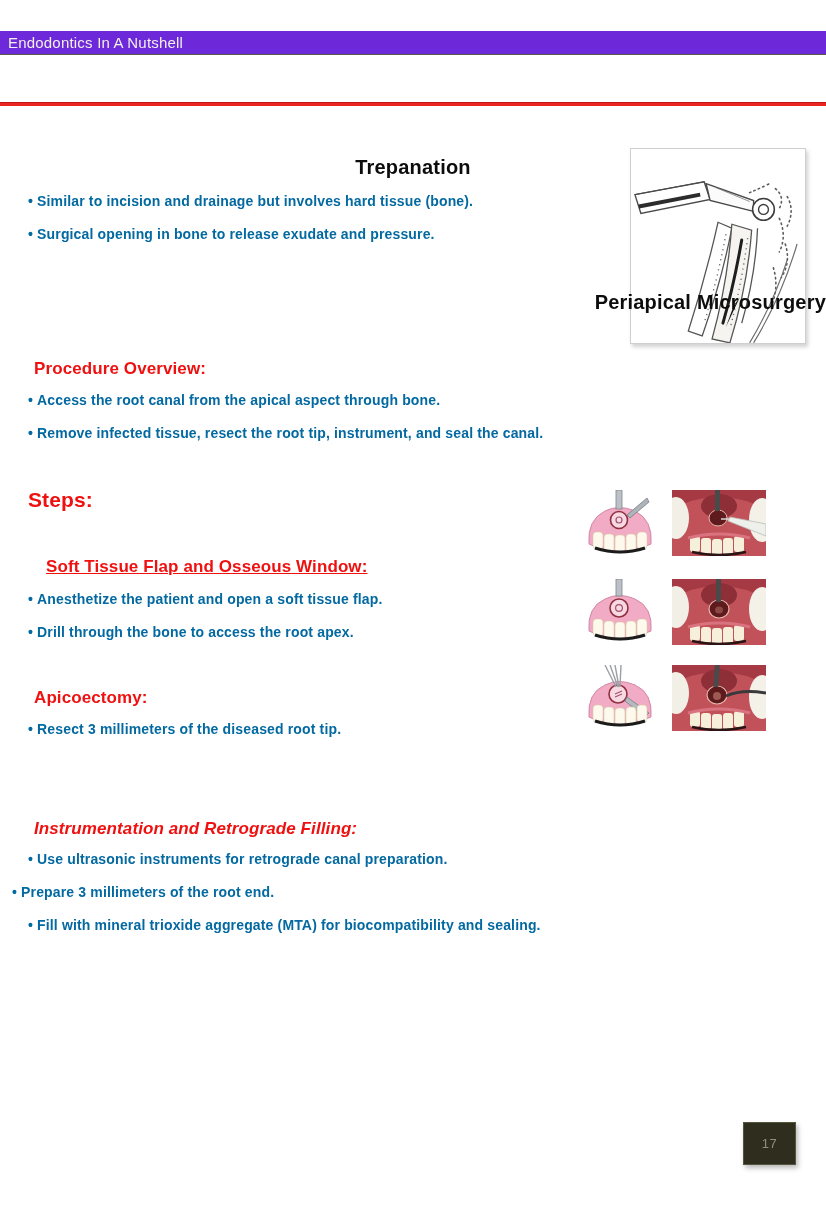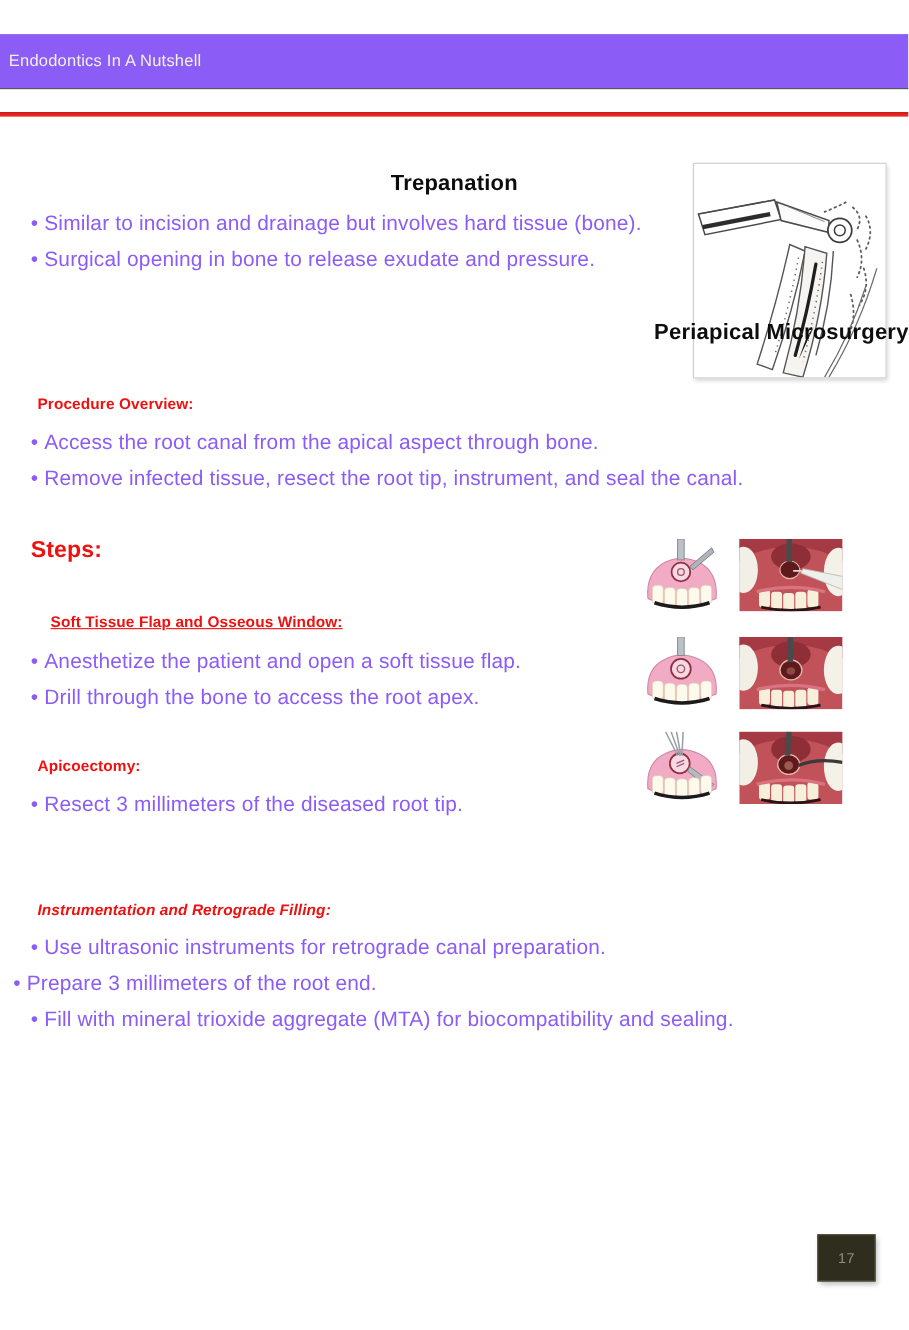--- a/index.html
+++ b/index.html
@@ -3,41 +3,41 @@
 <meta charset="utf-8">
 <style>
   html,body{margin:0;padding:0;background:#ffffff;}
   .page{
     position:relative;width:826px;height:1209px;background:#ffffff;overflow:hidden;
     font-family:"Liberation Sans","DejaVu Sans",sans-serif;color:#111;
   }
   .abs{position:absolute;}
   
   .topbar{
-    left:0;top:31px;width:826px;height:50px;background:#8b5cf6;
+    left:0;top:31px;width:826px;height:24px;background:#6d28d9;
     display:flex;align-items:center;box-sizing:border-box;padding-left:8px;
     border-bottom:1px solid #5a5948;
   }
   .topbar .hdr-title{
     color:#f1f0ea;font-size:15px;font-weight:400;letter-spacing:.2px;
   }
   .red-rule{
     left:0;top:102px;width:826px;height:3px;background:#e8251f;border-top:1px solid #c01512;
   }
   
   .h-center{
     left:0;top:0;width:826px;text-align:center;font-weight:700;font-size:20px;color:#0d0d0d;
     letter-spacing:.2px;
   }
   .red-head{
-    color:#ef1010;font-weight:700;font-size:14px;letter-spacing:.1px;white-space:nowrap;
+    color:#ef1010;font-weight:700;font-size:17px;letter-spacing:.1px;white-space:nowrap;
   }
   .red-head.big{font-size:21px;}
   .bullet{
-    font-weight:400;font-size:19px;color:#8b5cf6;letter-spacing:.15px;white-space:nowrap;
+    font-weight:700;font-size:14px;color:#0369a1;letter-spacing:.15px;white-space:nowrap;
   }
   .bullet::before{content:"\2022\00a0";}
   
   .tooth-box{
     left:630px;top:148px;width:176px;height:196px;background:#ffffff;
     border:1px solid #cfcfcf;box-shadow:1.5px 2.5px 4px rgba(0,0,0,.18);
     box-sizing:border-box;
   }
   .tooth-box svg{display:block;width:100%;height:100%;}
   

